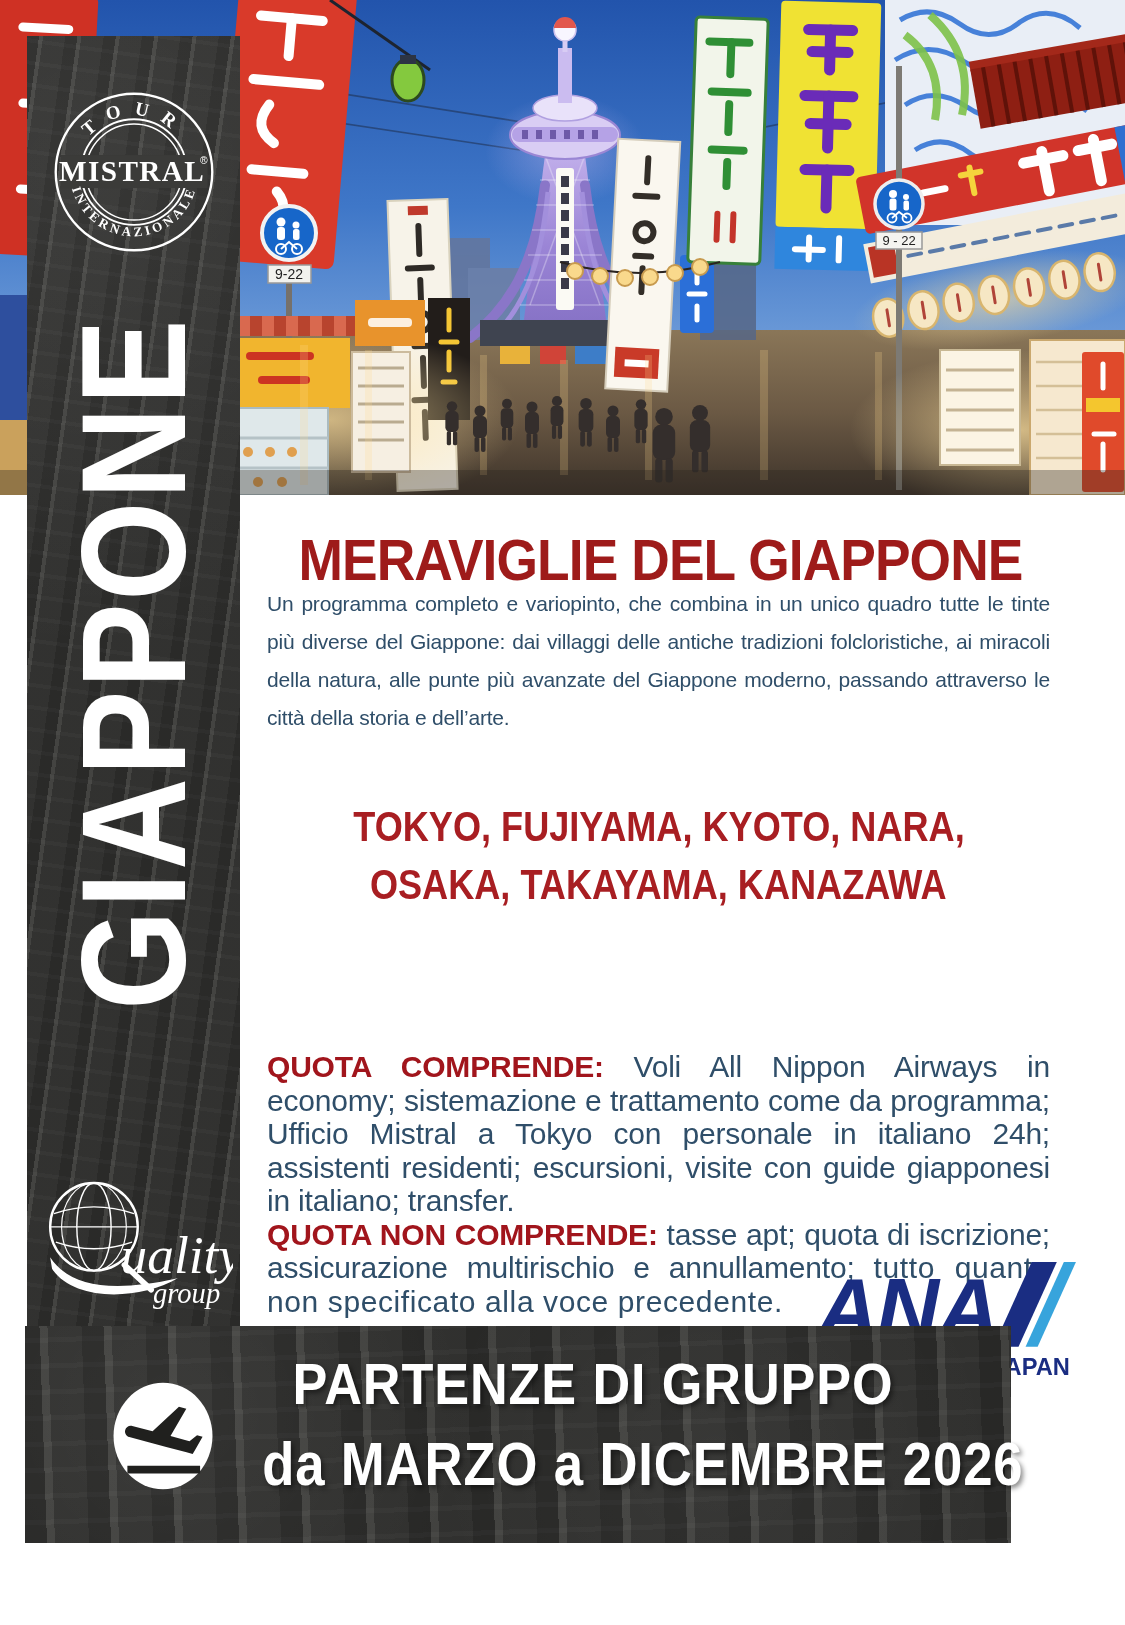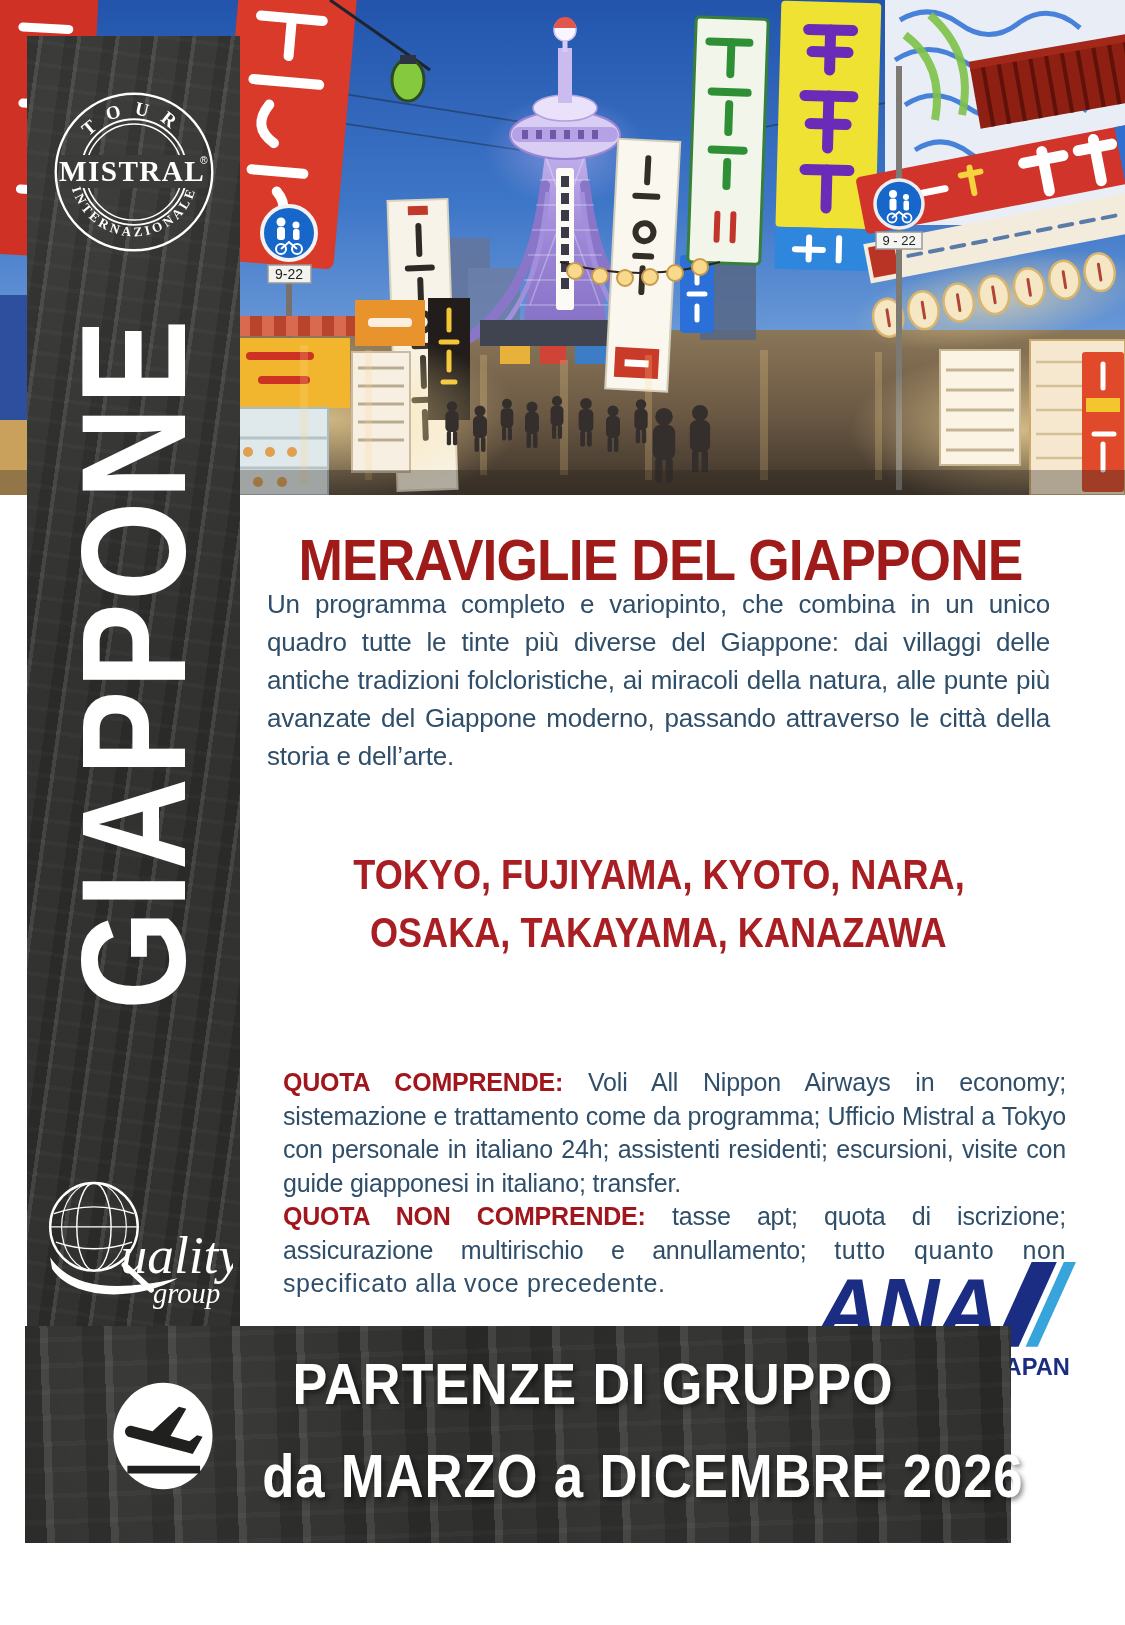--- a/index.html
+++ b/index.html
@@ -23,46 +23,46 @@
   .giappone span{display:inline-block;transform:scaleX(.86);transform-origin:center;
     font-size:148px;font-weight:bold;letter-spacing:3px;color:#fff;}
   .quality-logo{position:absolute;left:6px;top:1128px;}
 
   
   .col{position:absolute;left:267px;width:783px;}
   .center{text-align:center;}
   .condense{display:inline-block;transform-origin:center;white-space:nowrap;}
   #title{top:498px;margin-top:28px;}
   #title .condense{transform:scaleX(.92);font-size:58px;font-weight:bold;color:#9E1B1A;letter-spacing:-1px;}
-  #intro{top:585px;font-size:26px;line-height:38px;color:#2F4E69;text-align:justify;letter-spacing:-.2px;margin:0;}
-  #dest{top:850px;line-height:48px;text-decoration:underline;}
+  #intro{top:585px;font-size:21px;line-height:38px;color:#2F4E69;text-align:justify;letter-spacing:-.2px;margin:0;}
+  #dest{top:802px;line-height:48px;text-decoration:underline;}
   #dest .condense{transform:scaleX(.84);font-size:43px;font-weight:bold;color:#A81E22;letter-spacing:0;}
   #tour{top:944px;}
   #tour .condense{transform:scaleX(.81);font-size:54px;font-weight:bold;color:#A01C1E;letter-spacing:0;}
-  #quota{top:1050px;font-size:25px;line-height:33.5px;color:#2F4E69;text-align:justify;letter-spacing:-.2px;margin:16px;}
+  #quota{top:1050px;font-size:30px;line-height:33.5px;color:#2F4E69;text-align:justify;letter-spacing:-.2px;margin:0;}
   .q-label{font-weight:bold;color:#A1151C;}
   .q-alt{letter-spacing:.6px;}
 
   
   #ana{position:absolute;left:812px;top:1258px;}
 
   
   #banner{position:absolute;left:25px;top:1326px;width:986px;height:217px;
     background-color:#393937;
     background-image:
       radial-gradient(circle at 15% 40%, rgba(255,255,255,.05), transparent 35%),
       radial-gradient(circle at 70% 60%, rgba(255,255,255,.04), transparent 40%),
       repeating-linear-gradient(88deg, rgba(0,0,0,.30) 0 22px, rgba(120,120,115,.14) 22px 30px, rgba(10,10,10,.18) 30px 64px),
       repeating-linear-gradient(-2deg, rgba(255,255,255,.03) 0 5px, transparent 5px 26px);}
   .banner-icon{position:absolute;left:82px;top:54px;}
   .banner-text{position:absolute;left:170px;right:20px;text-align:center;color:#fff;
     text-shadow:3px 3px 6px rgba(0,0,0,.45);}
   .banner-l1{top:24px;}
   .banner-l1 .condense{transform:scaleX(.90);font-size:58px;font-weight:bold;letter-spacing:1px;}
-  .banner-l2{top:102px;margin-top:12px;}
+  .banner-l2{top:102px;}
   .banner-l2 .condense{transform:scaleX(.85);font-size:62px;font-weight:bold;letter-spacing:1px;}
 </style>
 </head>
 <body>
 
 <div id="page">
 
   <div id="hero">
     <svg width="1125" height="495" viewBox="0 0 1125 495" preserveAspectRatio="none">
       <defs>

